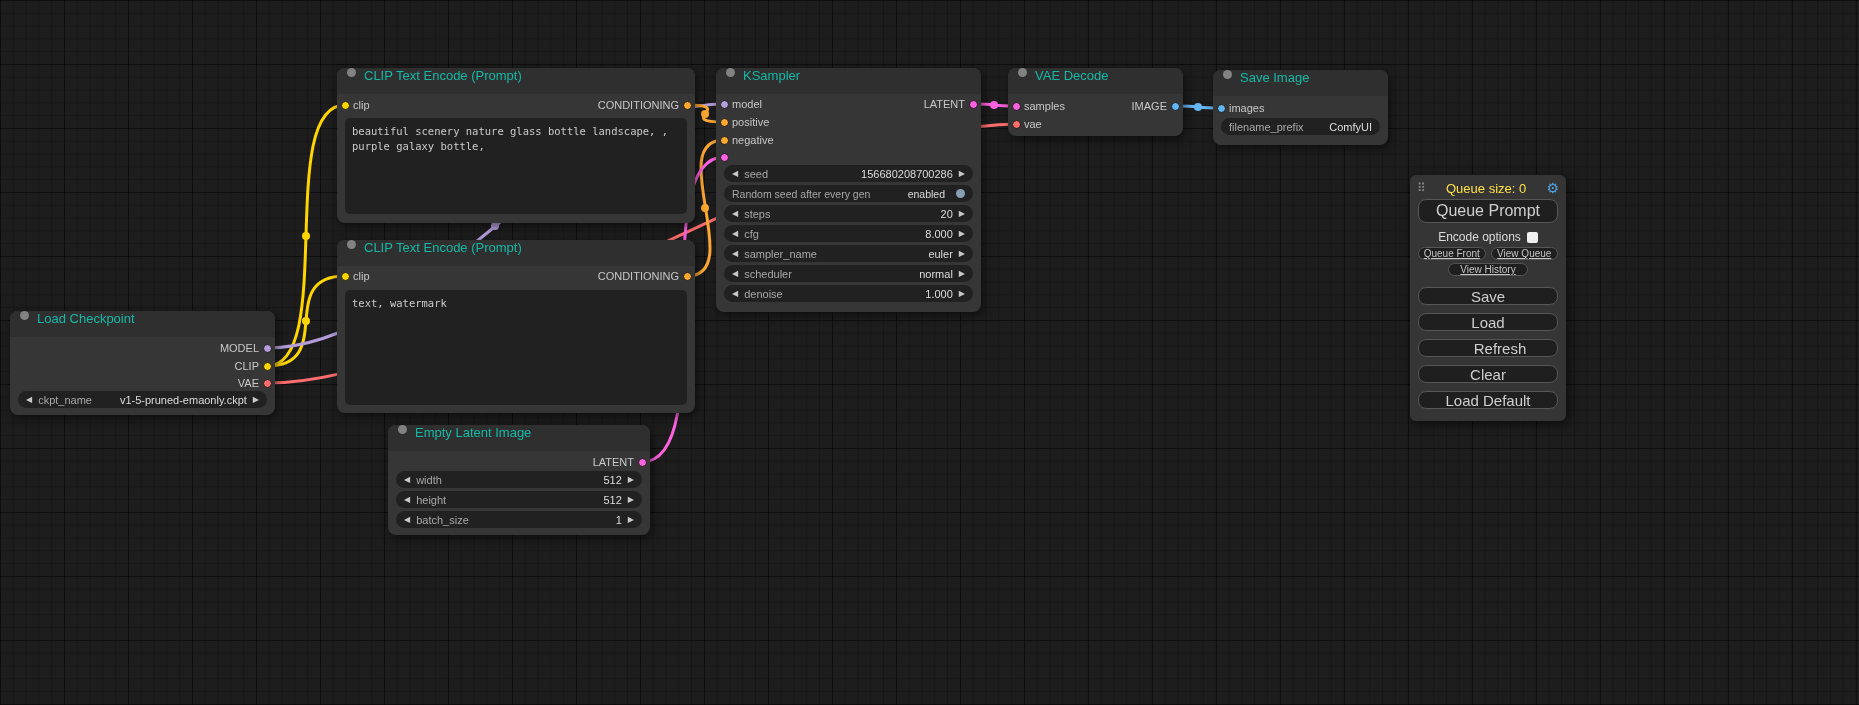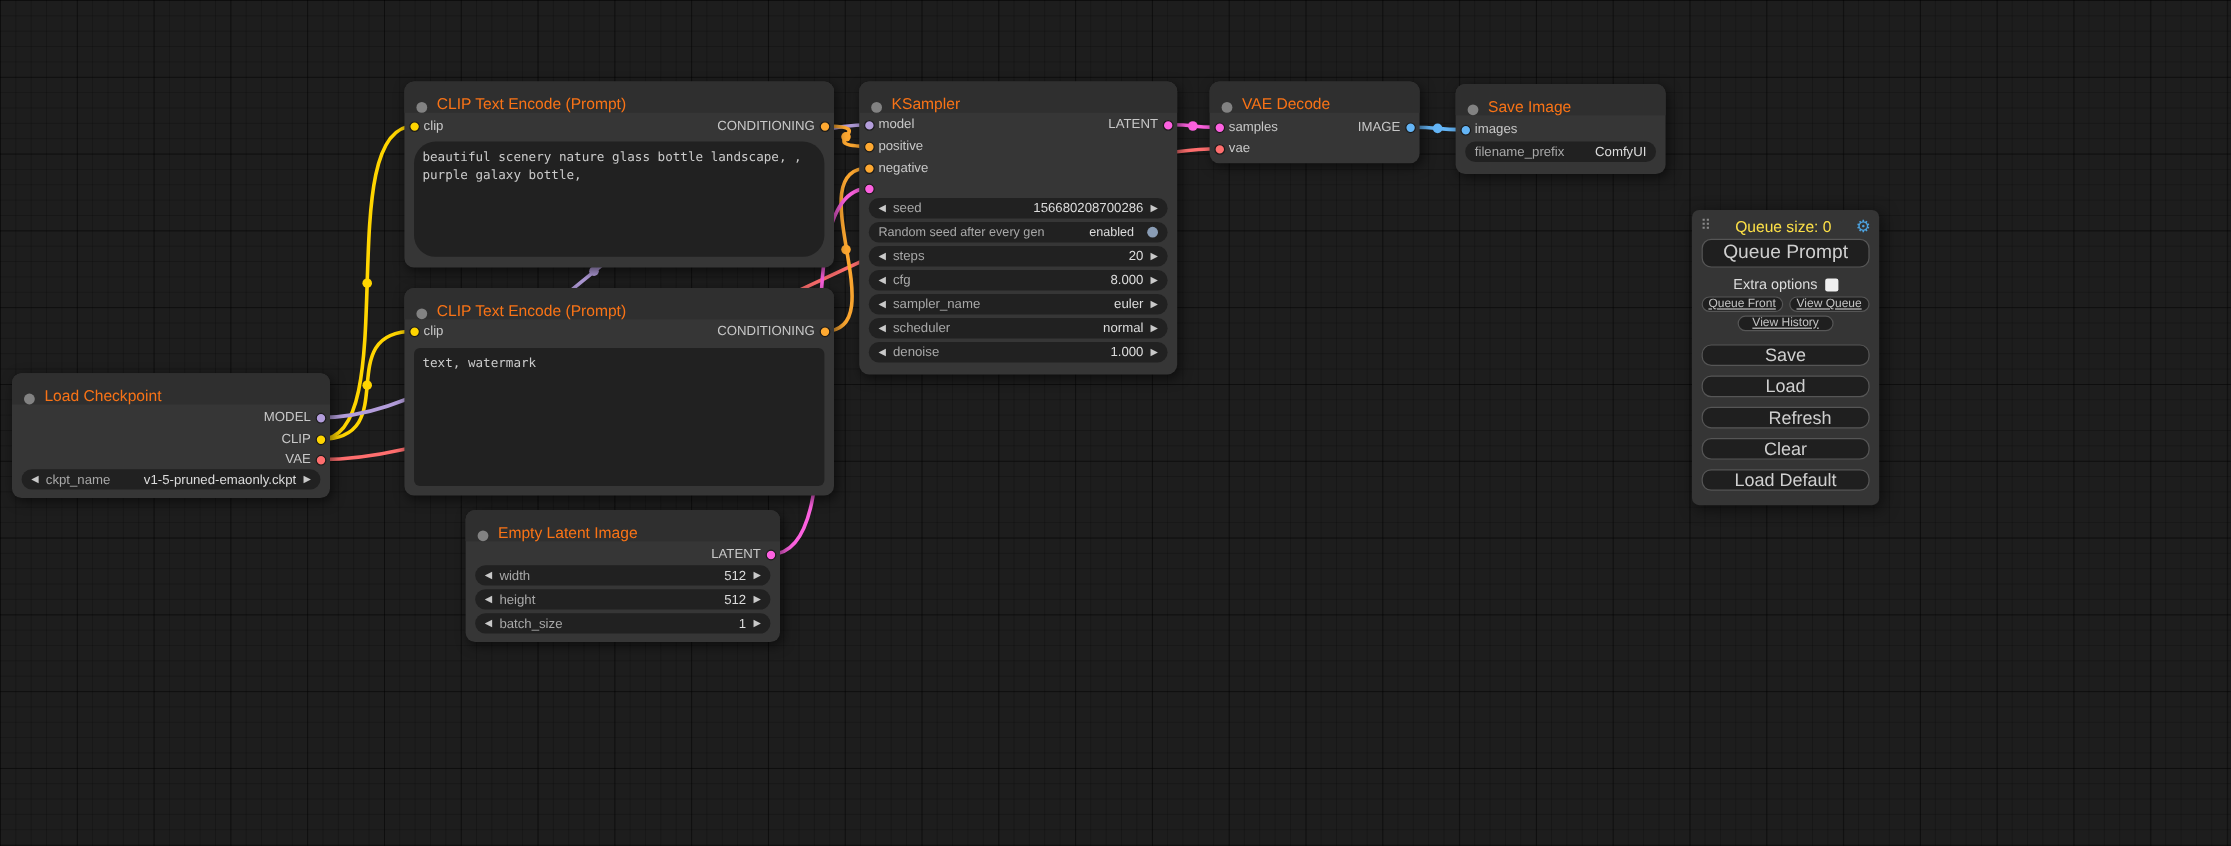--- a/index.html
+++ b/index.html
@@ -20,22 +20,22 @@
     position:absolute; z-index:2;
     background:#363636;
     border-radius:8px;
     box-shadow:2px 3px 10px rgba(0,0,0,0.55);
     color:#ccc;
   }
   .node-title {
     position:absolute; top:0; left:0; right:0; height:26px;
     background:#2f2f2f;
     border-radius:8px 8px 0 0;
-    display:flex; align-items:flex-end; gap:8px; padding:0 10px;
-    font-size:13px; color:#f97316;
+    display:flex; align-items:flex-start; gap:8px; padding:0 10px;
+    font-size:13px; color:#14b8a6;
   }
   .title-dot { width:9px; height:9px; border-radius:50%; background:#828282; flex:0 0 auto; }
   .plabel { position:absolute; height:16px; line-height:16px; font-size:11px; color:#c8c8c8; white-space:nowrap; }
   .plabel.in  { left:16px; }
   .plabel.out { right:16px; }
   .pdot {
     position:absolute; width:9px; height:9px; border-radius:50%;
     border:1px solid #1b1b1b; z-index:3;
   }
   .prompt-box {
@@ -150,21 +150,21 @@
 
 <div class="node" style="left:337px;top:68px;width:358px;height:155px;">
   <div class="node-title">
     <span class="title-dot"></span>
     <span>CLIP Text Encode (Prompt)</span>
   </div>
   <span class="plabel in" style="top:29px">clip</span>
   <span class="plabel out" style="top:29px">CONDITIONING</span>
   <span class="pdot" style="left: 3.5px; top: 32.5px; background: rgb(255, 213, 0);"></span>
   <span class="pdot" style="right: 3.5px; top: 32.5px; background: rgb(255, 169, 49);"></span>
-  <div class="prompt-box" style="left:8px;top:50px;width:342px;height:96px;border-radius:18px;">beautiful scenery nature glass bottle landscape, , purple galaxy bottle,</div>
+  <div class="prompt-box" style="left:8px;top:50px;width:342px;height:96px;">beautiful scenery nature glass bottle landscape, , purple galaxy bottle,</div>
 </div>
 
 <div class="node" style="left:337px;top:240px;width:358px;height:173px;">
   <div class="node-title">
     <span class="title-dot"></span>
     <span>CLIP Text Encode (Prompt)</span>
   </div>
   <span class="plabel in" style="top:28px">clip</span>
   <span class="plabel out" style="top:28px">CONDITIONING</span>
   <span class="pdot" style="left: 3.5px; top: 31.5px; background: rgb(255, 213, 0);"></span>
@@ -290,21 +290,21 @@
 </div>
 
 <div class="queue-panel">
   <div class="qp-header">
     <span class="qp-handle">⠿</span>
     <span class="qp-size">Queue size: 0</span>
     <span class="qp-gear" style="color: rgb(77, 163, 224);">⚙</span>
   </div>
   <button class="qp-btn main">Queue Prompt</button>
   <div class="qp-extra">
-    <span>Extra options</span>
+    <span>Encode options</span>
     <span class="qp-checkbox"></span>
   </div>
   <div class="qp-smallrow">
     <button class="qp-sbtn">Queue Front</button>
     <button class="qp-sbtn">View Queue</button>
   </div>
   <div class="qp-smallrow qp-history">
     <button class="qp-sbtn">View History</button>
   </div>
   <button class="qp-btn qp-list b1">Save</button>

